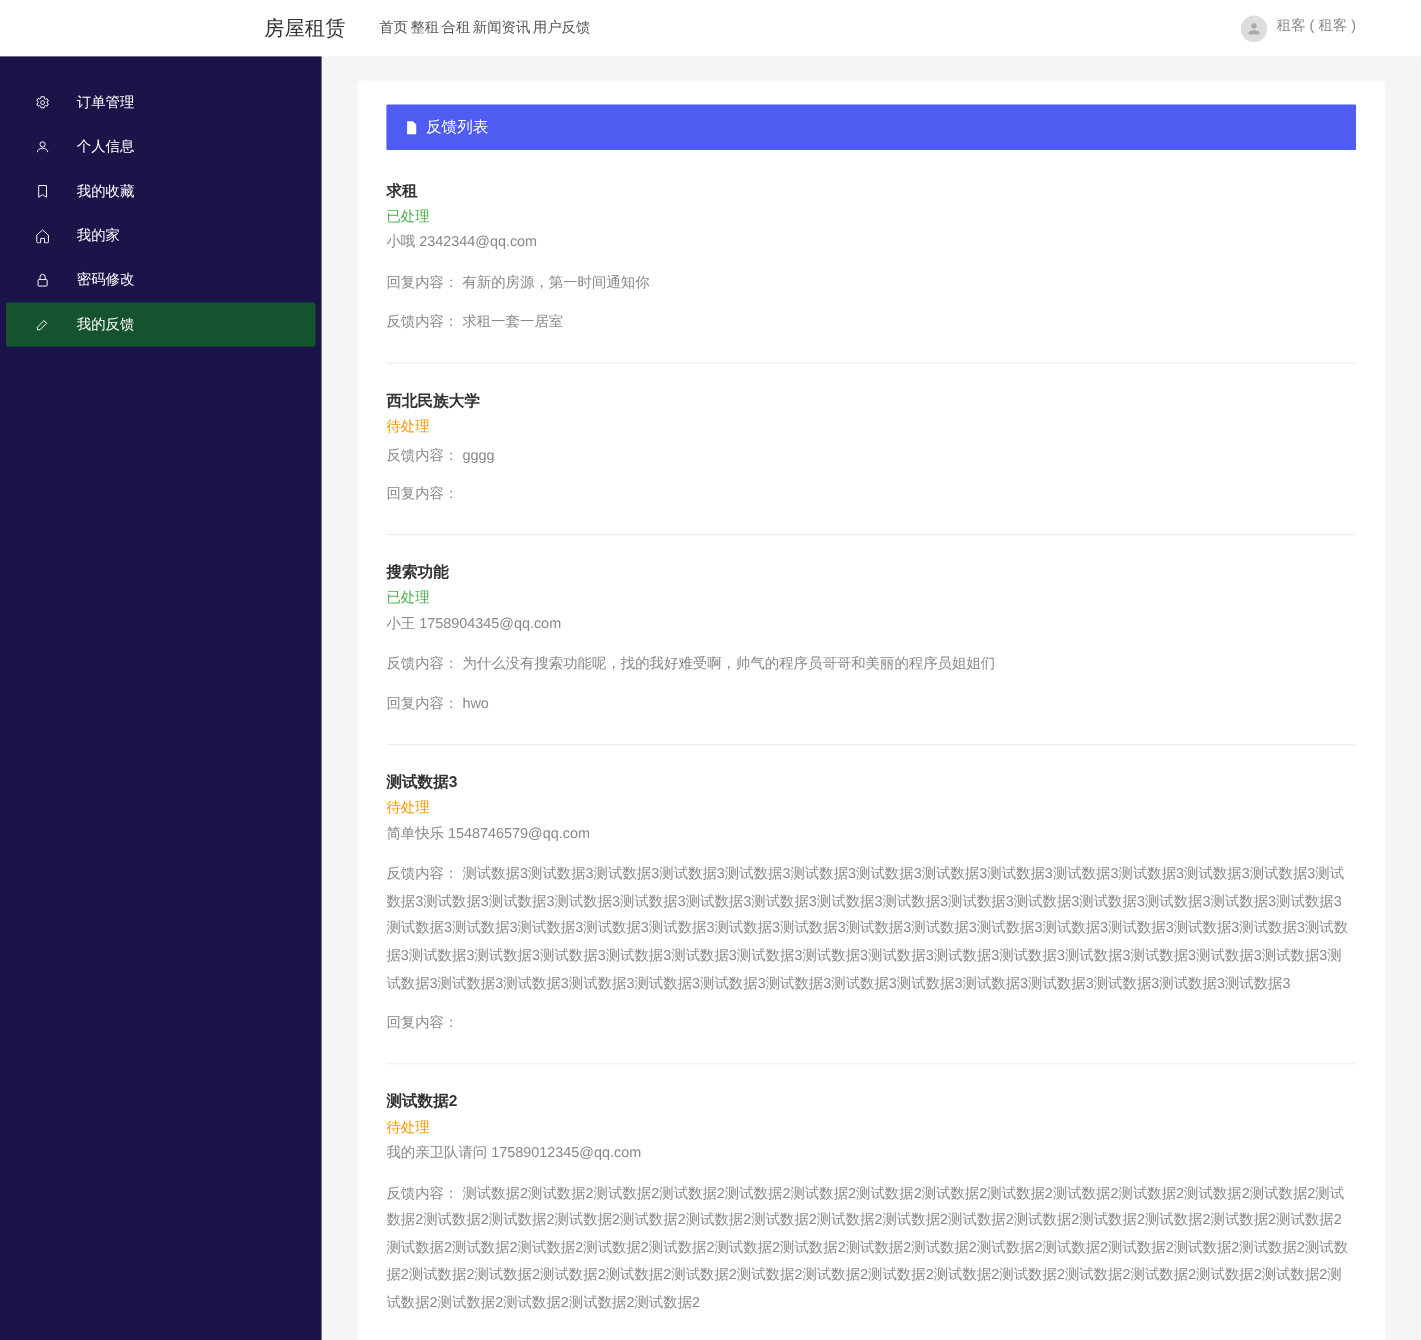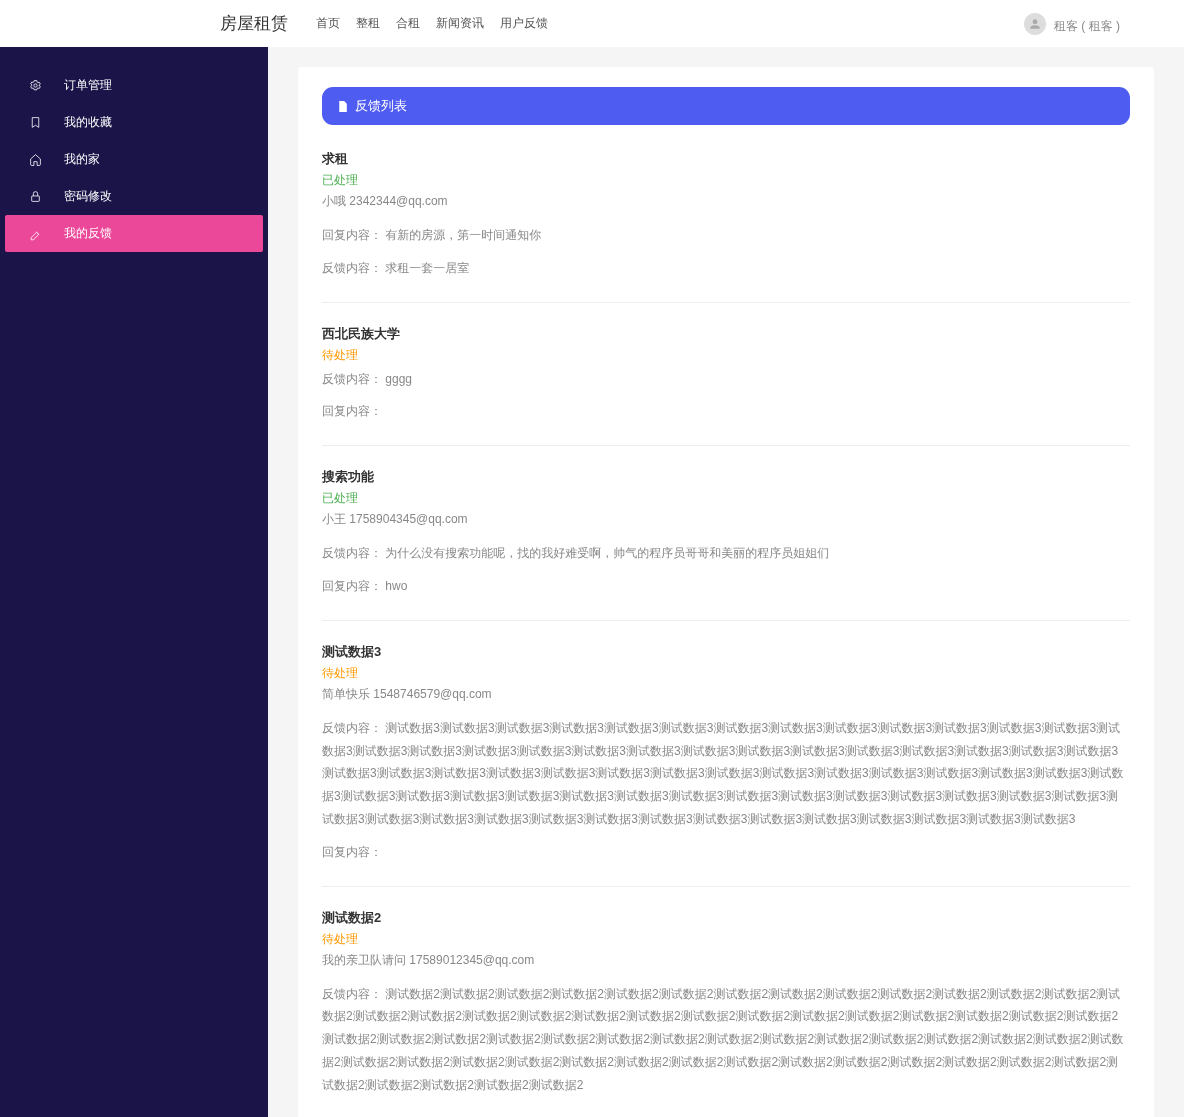--- a/index.html
+++ b/index.html
@@ -1,41 +1,41 @@
 <!DOCTYPE html>
 <html><head>
   <meta charset="utf-8">
   <style>
     * { margin: 0; padding: 0; box-sizing: border-box; }
     body { font-family: "Microsoft YaHei", Arial, sans-serif; background: #f5f5f5; font-size: 13px; color: #333; }
     
     
     .header { background: #fff; height: 47px; display: flex; align-items: center; padding: 0 20px; }
     .logo { font-size: 17px; font-weight: 500; color: #333; margin-left: 200px; margin-right: 28px; text-align: right; }
-    .nav { display: flex; gap: 16px; }
+    .nav { display: flex; gap: 2px; }
     .nav-item { color: #555; font-size: 12px; text-decoration: none; cursor: pointer; }
-    .user-area { margin-left: auto; display: flex; align-items: flex-end; gap: 8px; margin-right: 44px; }
+    .user-area { margin-left: auto; display: flex; align-items: flex-start; gap: 8px; margin-right: 34px; }
     .avatar { width: 22px; height: 22px; border-radius: 50%; background: #ddd; display: flex; align-items: center; justify-content: center; }
     .avatar svg { width: 14px; height: 14px; fill: #aaa; }
     .user-label { font-size: 12px; color: #888; }
     
     
     .main-wrap { display: flex; min-height: calc(100vh - 47px - 40px); }
     
     
     .sidebar { width: 268px; background: #1a1449; padding-top: 20px; }
     .sidebar-item { display: flex; align-items: center; padding: 10px 24px; color: #fff; font-size: 12px; cursor: pointer; gap: 22px; margin: 0 5px; }
-    .sidebar-item.active { background: #ec4899; border-radius: 2px; align-items: flex-end; }
+    .sidebar-item.active { background: #14532d; border-radius: 2px; }
     .sidebar-icon { width: 13px; height: 13px; display: inline-flex; align-items: center; justify-content: center; }
     .sidebar-icon svg { width: 13px; height: 13px; fill: none; stroke: #fff; stroke-width: 1.5; }
     
     
     .content { flex: 1; padding: 20px 30px; }
     .panel { background: #fff; border-radius: 4px; padding: 20px 24px 30px; }
-    .panel-header { background: #4f5cf1; color: #fff; padding: 10px 14px; border-radius: 11px; display: flex; align-items: center; gap: 6px; font-size: 13px; margin-bottom: 25px; }
+    .panel-header { background: #4f5cf1; color: #fff; padding: 10px 14px; border-radius: 1px; display: flex; align-items: center; gap: 6px; font-size: 13px; margin-bottom: 25px; }
     .panel-header svg { width: 13px; height: 13px; fill: #fff; }
     
     
     .fb-item { border-bottom: 1px solid #eee; padding-bottom: 22px; margin-bottom: 22px; }
     .fb-item:last-child { border-bottom: none; margin-bottom: 0; }
     .fb-title { font-size: 13px; font-weight: 600; color: #333; margin-bottom: 4px; }
     .fb-status { font-size: 12px; margin-bottom: 4px; }
     .fb-status.done { color: #4caf50; }
     .fb-status.pending { color: #ff9800; }
     .fb-user { font-size: 12px; color: #888; margin-bottom: 14px; }
@@ -68,20 +68,29 @@
 
   <div class="sidebar">
     <div class="sidebar-item">
       <span class="sidebar-icon">
           <svg viewBox="0 0 24 24">
             <circle cx="12" cy="12" r="3"></circle>
             <path d="M19 12a7 7 0 0 0-.1-1l2-1.5-2-3.5-2.3.9a7 7 0 0 0-1.7-1L14.5 3h-5l-.4 2.4a7 7 0 0 0-1.7 1l-2.3-.9-2 3.5 2 1.5a7 7 0 0 0 0 2l-2 1.5 2 3.5 2.3-.9a7 7 0 0 0 1.7 1l.4 2.4h5l.4-2.4a7 7 0 0 0 1.7-1l2.3.9 2-3.5-2-1.5c.1-.3.1-.7.1-1z"></path>
           </svg>
         </span>
       <span>订单管理</span>
+    </div>
+    <div class="sidebar-item">
+      <span class="sidebar-icon">
+          <svg viewBox="0 0 24 24">
+            <circle cx="12" cy="8" r="4"></circle>
+            <path d="M4 20c0-4 4-6 8-6s8 2 8 6"></path>
+          </svg>
+        </span>
+      <span>个人信息</span>
     </div>
     <div class="sidebar-item">
       <span class="sidebar-icon">
           <svg viewBox="0 0 24 24">
             <path d="M6 3h12v18l-6-4-6 4z"></path>
           </svg>
         </span>
       <span>我的收藏</span>
     </div>
     <div class="sidebar-item">

